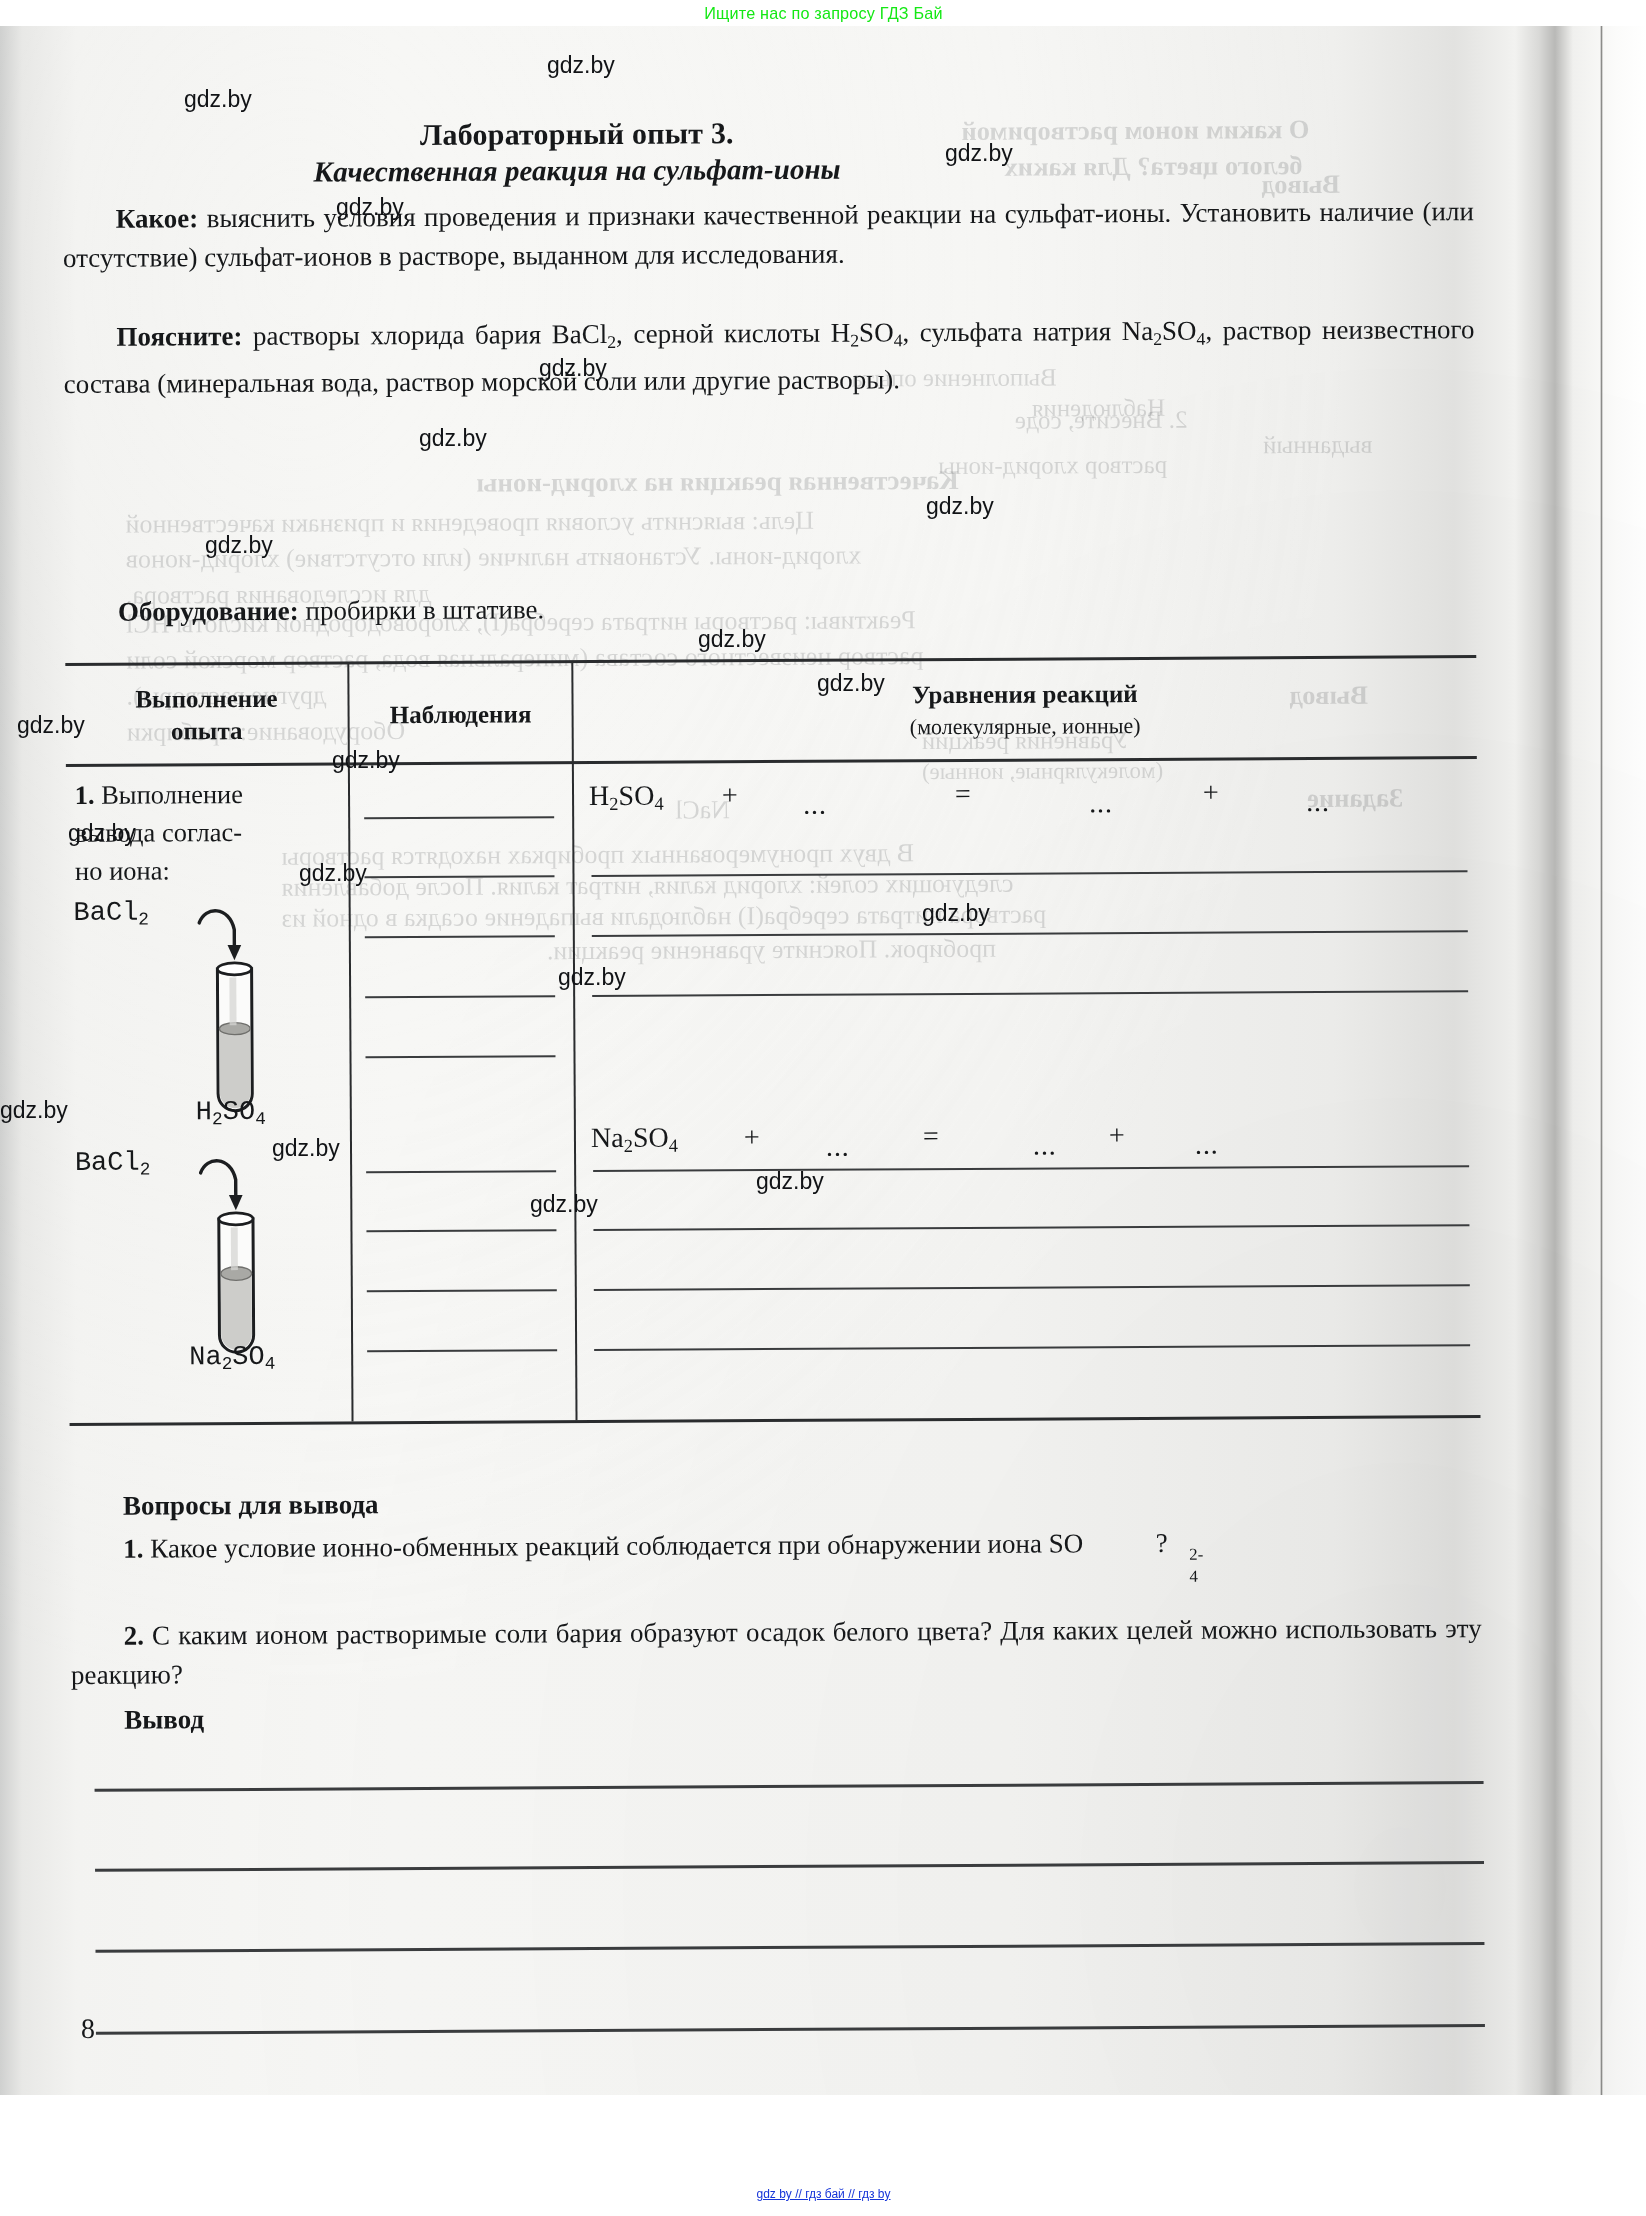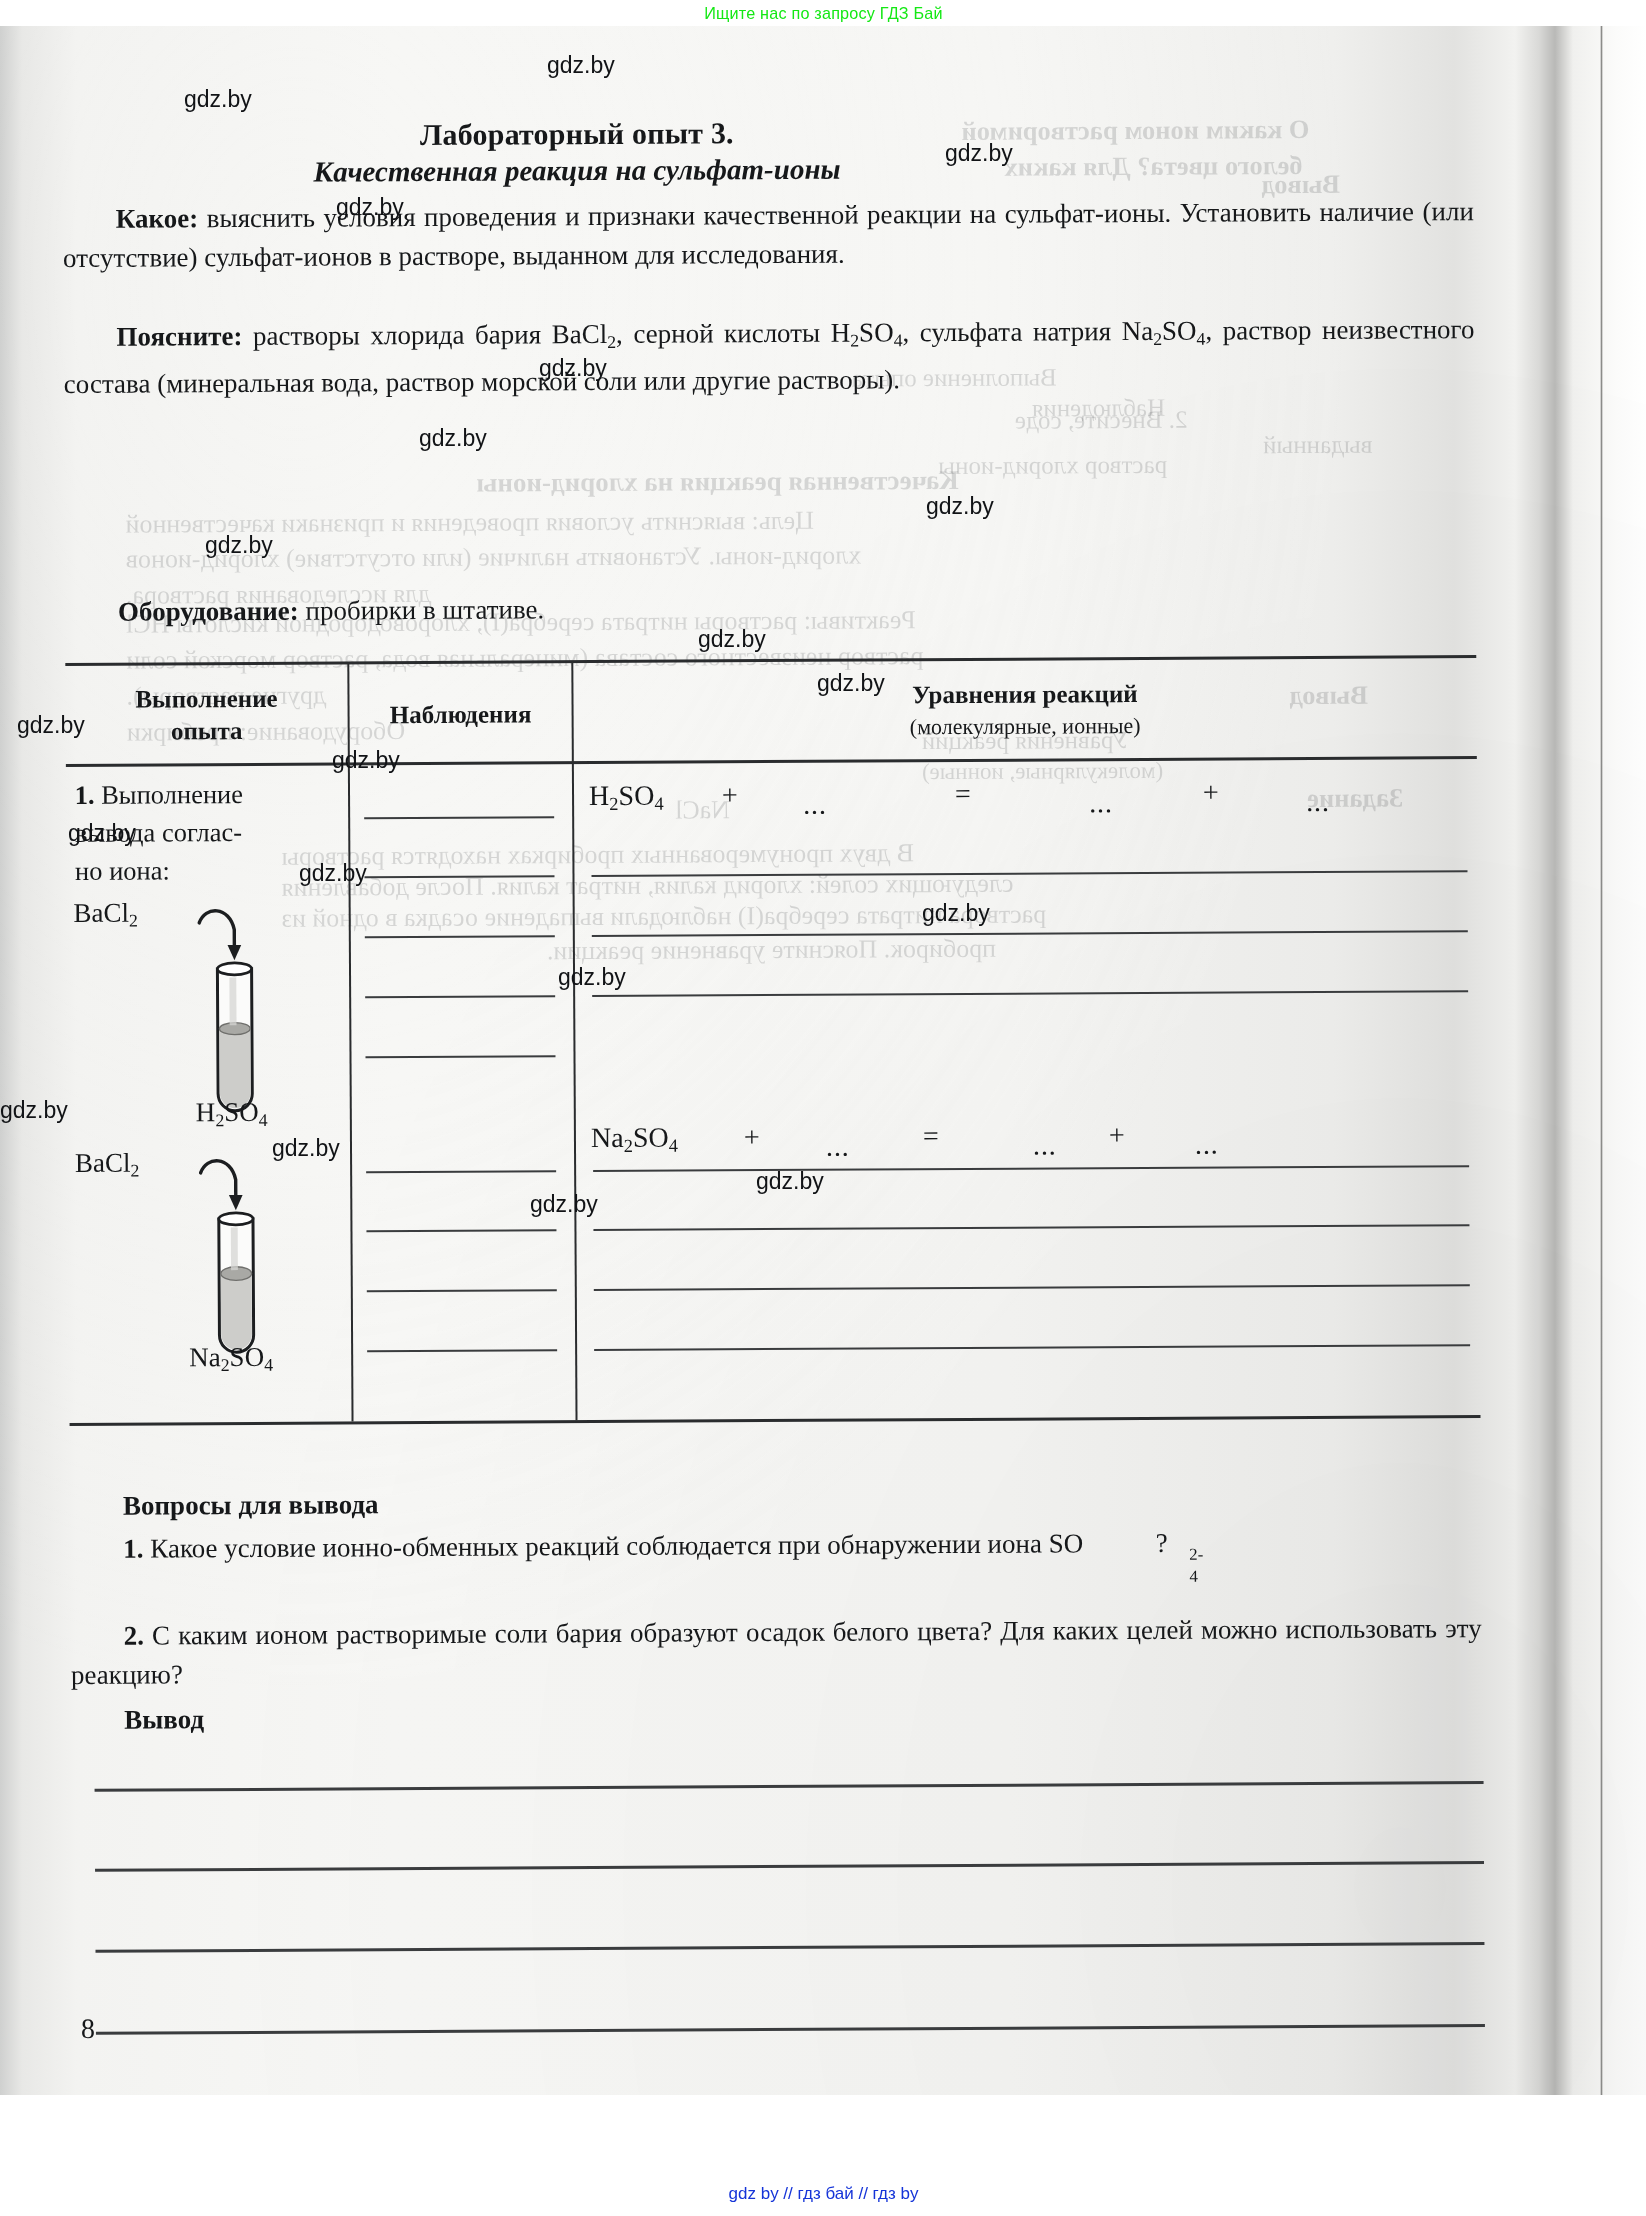--- a/index.html
+++ b/index.html
@@ -42,22 +42,23 @@
     height: 44px;
     background: #ffffff;
     display: flex;
     align-items: center;
     justify-content: center;
     z-index: 40;
   }
   .banner-bottom span {
     color: #1534d8;
     font-family: "Liberation Sans", sans-serif;
-    font-size: 17px;
-    white-space: nowrap;
+    font-size: 12px;
+    white-space: nowrap;
+    text-decoration: underline;
   }
 
   
   .page {
     position: absolute;
     top: 26px;
     left: 0;
     width: 1647px;
     height: 2069px;
     background:
@@ -220,20 +221,21 @@
     height: 1.7px;
     background: #3a3c3e;
   }
 
   
   .tube-fig { position: absolute; z-index: 13; }
   .tube-label {
     position: absolute;
     font-size: 27px;
     white-space: nowrap;
+    font-family: Liberation Mono, monospace;
   }
 
   
   .answer-rule {
     position: absolute;
     left: 90px;
     width: 1389px;
     height: 2.6px;
     background: #3a3c3e;
     z-index: 12;

